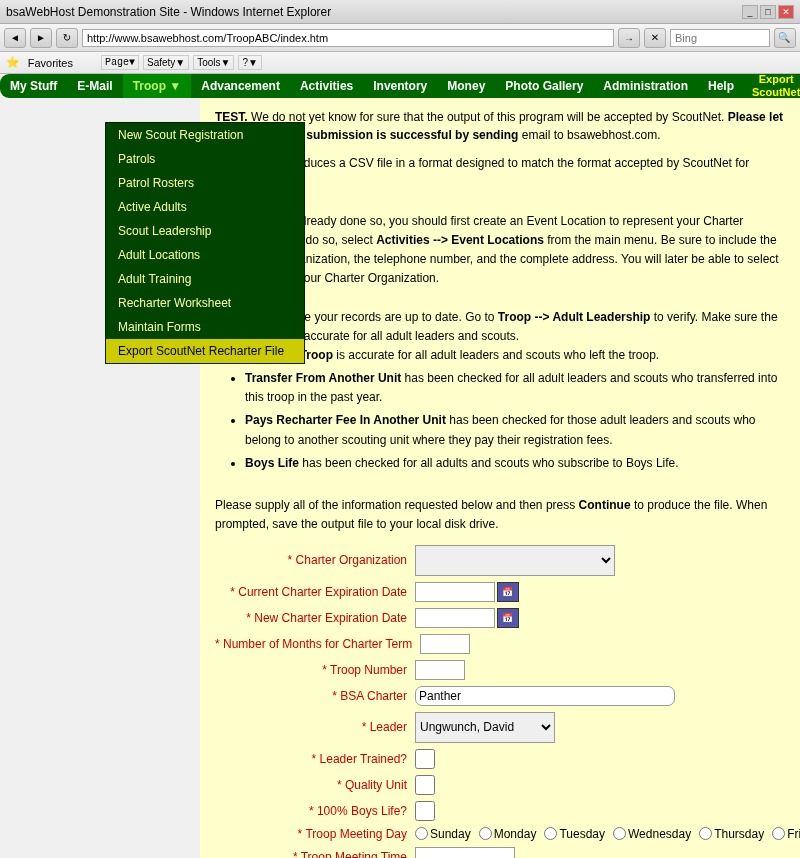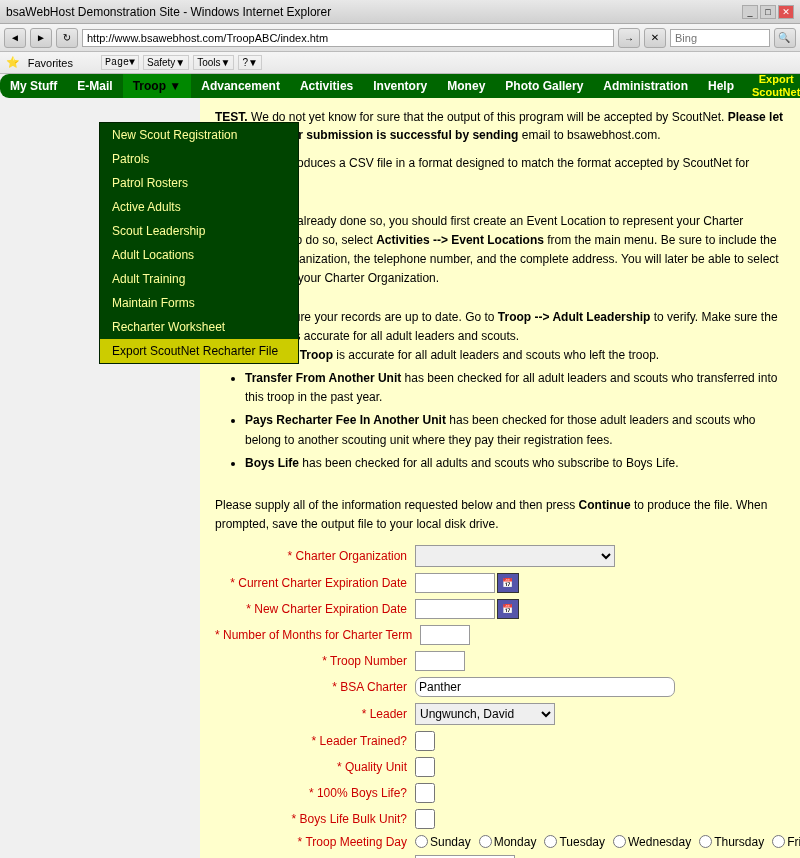--- a/index.html
+++ b/index.html
@@ -57,39 +57,39 @@
     .nav-item {
       color: white;
       padding: 0 10px;
       display: flex;
       align-items: center;
       font-size: 12px;
       font-weight: bold;
       cursor: pointer;
       white-space: nowrap;
     }
-    .nav-item.troop { background: #008800; color: #000000; }
+    .nav-item.troop { background: #008800; color: #bef264; }
     .export-btn {
       margin-left: auto;
       background: #006600;
       color: #ffff00;
       font-weight: bold;
       font-size: 11px;
       padding: 0 8px;
       display: flex;
       align-items: center;
       text-align: center;
       line-height: 1.2;
     }
 
     
     .dropdown-menu {
       position: absolute;
       top: 24px;
-      left: 99px;
+      left: 105px;
       background: #004400;
       z-index: 100;
       min-width: 200px;
       border: 1px solid #002200;
     }
     .dropdown-item {
       color: #ffff99;
       padding: 5px 12px;
       cursor: pointer;
       font-size: 12px;
@@ -124,21 +124,21 @@
       margin-bottom: 6px;
     }
     .form-label {
       text-align: right;
       min-width: 200px;
       padding-right: 8px;
       font-size: 12px;
       color: #cc0000;
     }
     .form-input { height: 20px; border: 1px solid #999; padding: 1px 3px; font-size: 12px; }
-    .form-select { height: 22px; border: 1px solid #999; font-size: 12px; }
+    .form-select { height: 31px; border: 1px solid #999; font-size: 12px; }
     .date-input { width: 80px; }
     .cal-btn { width: 22px; height: 20px; background: #5555aa; border: 1px solid #333; cursor: pointer; display: inline-flex; align-items: center; justify-content: center; font-size: 9px; color: white; margin-left: 2px; }
     .troop-input { width: 50px; }
     .bsa-input { width: 260px; border-radius: 7px; }
     .leader-select { width: 140px; }
     .checkbox-cell { width: 20px; height: 20px; }
     
     .radio-row {
       display: flex;
       align-items: center;
@@ -214,22 +214,22 @@
 
 <div style="position:relative;">
   <div class="dropdown-menu">
     <div class="dropdown-item">New Scout Registration</div>
     <div class="dropdown-item">Patrols</div>
     <div class="dropdown-item">Patrol Rosters</div>
     <div class="dropdown-item">Active Adults</div>
     <div class="dropdown-item">Scout Leadership</div>
     <div class="dropdown-item">Adult Locations</div>
     <div class="dropdown-item">Adult Training</div>
+    <div class="dropdown-item">Recharter Worksheet</div>
     <div class="dropdown-item">Maintain Forms</div>
-    <div class="dropdown-item">Recharter Worksheet</div>
     <div class="dropdown-item highlighted">Export ScoutNet Recharter File</div>
   </div>
 
   <div class="page-content" style="margin-left: 200px;">
     <div class="warning-box">
       <strong>TEST.</strong>
       <span> We do not yet know for sure that the output of this program will be accepted by ScoutNet. </span>
       <strong>Please let us know if your submission is successful by sending</strong>
       <span> email to bsawebhost.com.</span>
     </div>
@@ -301,24 +301,20 @@
       <div class="form-row">
         <div class="form-label">* Quality Unit</div>
         <input type="checkbox" class="checkbox-cell" style="">
       </div>
 
       <div class="form-row">
         <div class="form-label">* 100% Boys Life?</div>
         <input type="checkbox" class="checkbox-cell" style="">
       </div>
 
-      <div class="form-row">
-        <div class="form-label">* Boys Life Bulk Unit?</div>
-        <input type="checkbox" class="checkbox-cell" style="">
-      </div>
 
       <div class="radio-row">
         <div class="radio-label-col">* Troop Meeting Day</div>
         <div class="radio-options">
           <label class="radio-option"><input type="radio" name="meeting_day" value="sunday" style=""> Sunday</label>
           <label class="radio-option"><input type="radio" name="meeting_day" value="monday" style=""> Monday</label>
           <label class="radio-option"><input type="radio" name="meeting_day" value="tuesday" style=""> Tuesday</label>
           <label class="radio-option"><input type="radio" name="meeting_day" value="wednesday" style=""> Wednesday</label>
           <label class="radio-option"><input type="radio" name="meeting_day" value="thursday" style=""> Thursday</label>
           <label class="radio-option"><input type="radio" name="meeting_day" value="friday" style=""> Friday</label>

